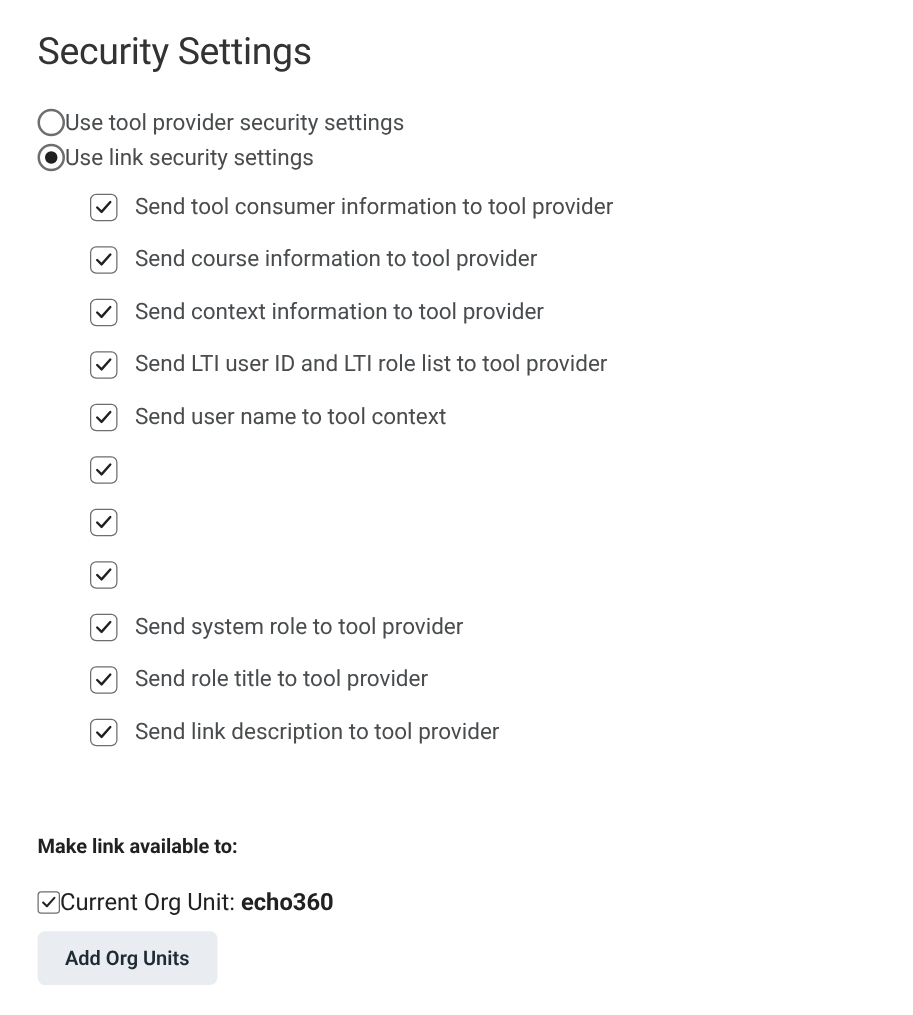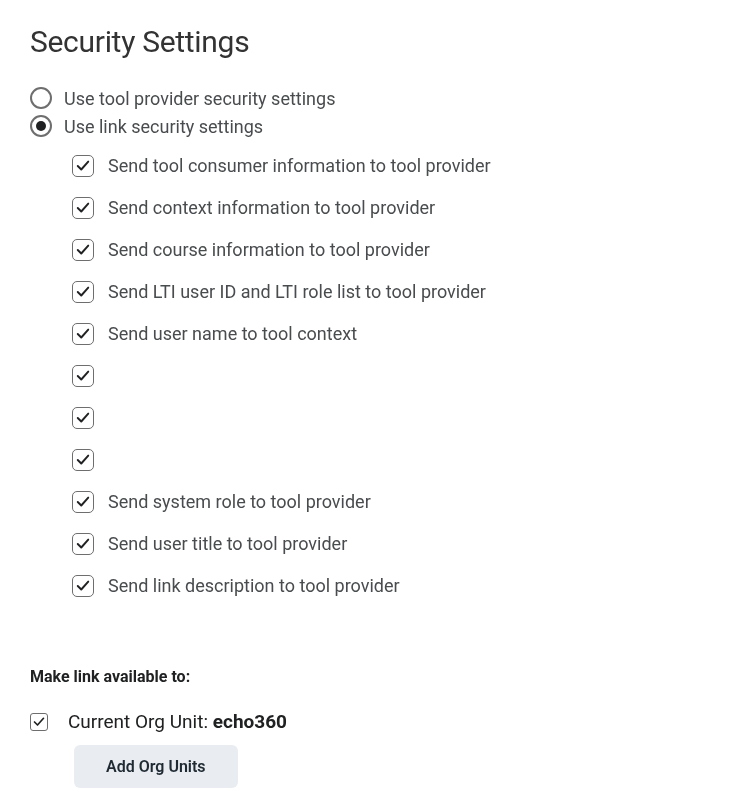--- a/index.html
+++ b/index.html
@@ -20,21 +20,21 @@
       color: #333;
       margin-bottom: 28px;
       letter-spacing: -0.3px;
     }
     .radio-group {
       margin-bottom: 10px;
     }
     .radio-row {
       display: flex;
       align-items: center;
-      gap: 12px;
+      gap: 0;
       margin-bottom: 6px;
       cursor: pointer;
     }
     .radio-circle {
       width: 22px;
       height: 22px;
       border: 2px solid #6e6e6e;
       border-radius: 50%;
       display: flex;
       align-items: center;
@@ -94,21 +94,21 @@
     }
     .availability-title {
       font-size: 16px;
       font-weight: 700;
       color: #202122;
       margin-bottom: 24px;
     }
     .orgunit-row {
       display: flex;
       align-items: center;
-      gap: 20px;
+      gap: 0;
       margin-bottom: 12px;
     }
     .orgunit-checkbox {
       width: 18px;
       height: 18px;
       border: 1.5px solid #6e6e6e;
       border-radius: 3px;
       display: flex;
       align-items: center;
       justify-content: center;
@@ -127,26 +127,25 @@
     .orgunit-value {
       font-size: 19px;
       color: #202122;
       font-weight: 700;
     }
     .btn {
       background: #e9edf1;
       color: #1f2a33;
       border: none;
       border-radius: 6px;
-      padding: 12px 32px;
+      padding: 12px 22px;
       font-size: 16px;
       font-weight: 600;
       cursor: pointer;
       font-family: inherit;
-      margin-left: 44px;
     }
   </style>
 </head>
 <body>
 
 <h2 class="page-title">Security Settings</h2>
 
 <div class="radio-group">
   <div class="radio-row">
     <span class="radio-circle"></span>
@@ -166,36 +165,36 @@
         </svg>
       </span>
       <span class="checkbox-label">Send tool consumer information to tool provider</span>
     </div>
     <div class="checkbox-row">
       <span class="checkbox-box checked">
         <svg viewBox="0 0 16 16">
           <path d="M2 8 L6 12 L14 3" stroke="#202122" stroke-width="2.2" fill="none" stroke-linecap="round" stroke-linejoin="round"></path>
         </svg>
       </span>
+      <span class="checkbox-label">Send course information to tool provider</span>
+    </div>
+    <div class="checkbox-row">
+      <span class="checkbox-box checked">
+        <svg viewBox="0 0 16 16">
+          <path d="M2 8 L6 12 L14 3" stroke="#202122" stroke-width="2.2" fill="none" stroke-linecap="round" stroke-linejoin="round"></path>
+        </svg>
+      </span>
       <span class="checkbox-label">Send context information to tool provider</span>
     </div>
     <div class="checkbox-row">
       <span class="checkbox-box checked">
         <svg viewBox="0 0 16 16">
           <path d="M2 8 L6 12 L14 3" stroke="#202122" stroke-width="2.2" fill="none" stroke-linecap="round" stroke-linejoin="round"></path>
         </svg>
       </span>
-      <span class="checkbox-label">Send course information to tool provider</span>
-    </div>
-    <div class="checkbox-row">
-      <span class="checkbox-box checked">
-        <svg viewBox="0 0 16 16">
-          <path d="M2 8 L6 12 L14 3" stroke="#202122" stroke-width="2.2" fill="none" stroke-linecap="round" stroke-linejoin="round"></path>
-        </svg>
-      </span>
       <span class="checkbox-label">Send LTI user ID and LTI role list to tool provider</span>
     </div>
     <div class="checkbox-row">
       <span class="checkbox-box checked">
         <svg viewBox="0 0 16 16">
           <path d="M2 8 L6 12 L14 3" stroke="#202122" stroke-width="2.2" fill="none" stroke-linecap="round" stroke-linejoin="round"></path>
         </svg>
       </span>
       <span class="checkbox-label">Send user name to tool context</span>
     </div>
@@ -227,21 +226,21 @@
         </svg>
       </span>
       <span class="checkbox-label">Send system role to tool provider</span>
     </div>
     <div class="checkbox-row">
       <span class="checkbox-box checked">
         <svg viewBox="0 0 16 16">
           <path d="M2 8 L6 12 L14 3" stroke="#202122" stroke-width="2.2" fill="none" stroke-linecap="round" stroke-linejoin="round"></path>
         </svg>
       </span>
-      <span class="checkbox-label">Send user title to tool provider</span>
+      <span class="checkbox-label">Send role title to tool provider</span>
     </div>
     <div class="checkbox-row">
       <span class="checkbox-box checked">
         <svg viewBox="0 0 16 16">
           <path d="M2 8 L6 12 L14 3" stroke="#202122" stroke-width="2.2" fill="none" stroke-linecap="round" stroke-linejoin="round"></path>
         </svg>
       </span>
       <span class="checkbox-label">Send link description to tool provider</span>
     </div>
   </div>

